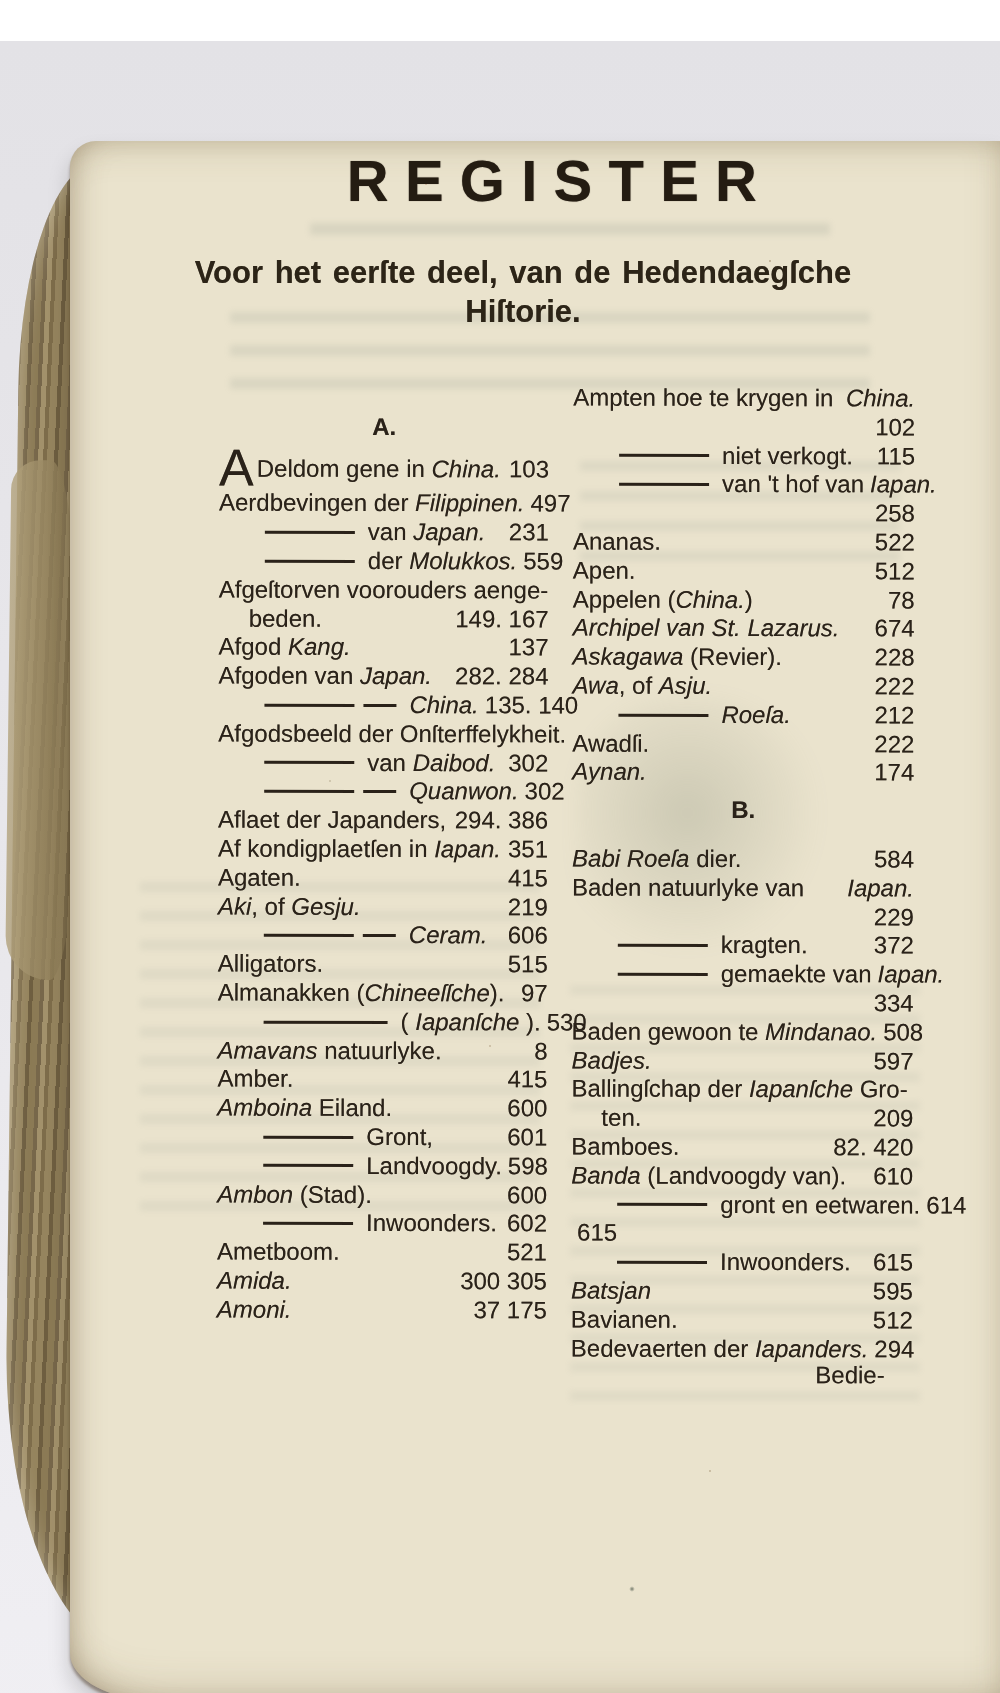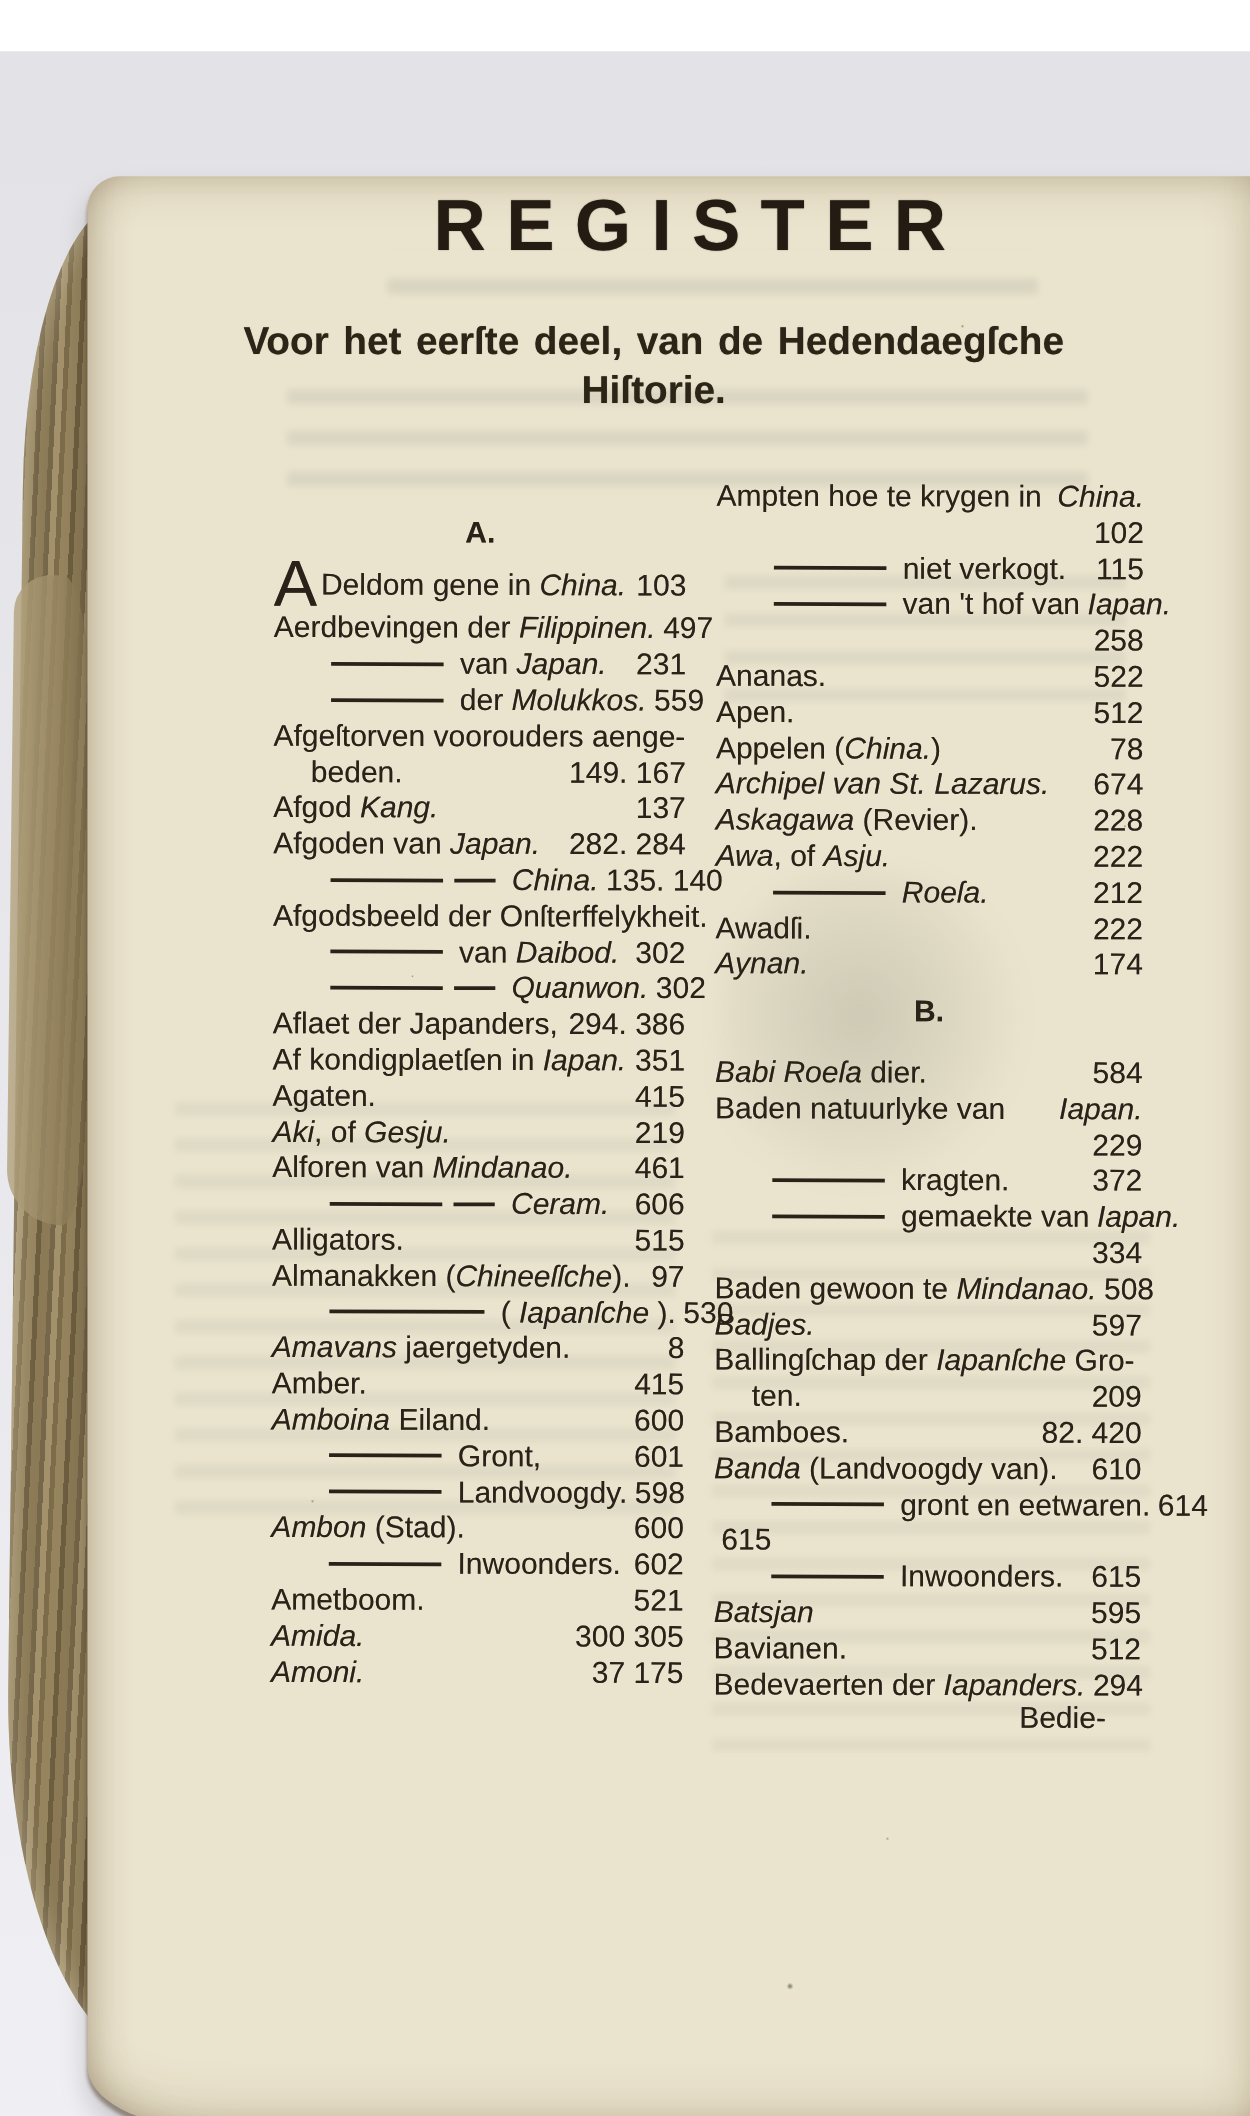--- a/index.html
+++ b/index.html
@@ -193,41 +193,37 @@
         </div>
         <div class="row entry">
           <span class="lbl"><span>Agaten.</span></span>
           <span class="num">415</span>
         </div>
         <div class="row entry">
           <span class="lbl"><span class="it">Aki</span><span>, of </span><span class="it">Gesju.</span></span>
           <span class="num">219</span>
         </div>
         <div class="row entry">
-          <span class="lbl"><span>Alforen van </span><span class="it">Mindanao.</span></span>
-          <span class="num">461</span>
-        </div>
-        <div class="row entry">
           <span class="lbl"><span class="dash d-l"></span><span class="dash d-s"></span><span class="it">Ceram.</span></span>
           <span class="num">606</span>
         </div>
         <div class="row entry">
           <span class="lbl"><span>Alligators.</span></span>
           <span class="num">515</span>
         </div>
         <div class="row entry">
           <span class="lbl"><span>Almanakken (</span><span class="it">Chineeſſche</span><span>).</span></span>
           <span class="num">97</span>
         </div>
         <div class="row entry">
           <span class="lbl"><span class="dash d-xl"></span><span>( </span><span class="it">Iapanſche</span><span> ).</span></span>
           <span class="num">530</span>
         </div>
         <div class="row entry">
-          <span class="lbl"><span class="it">Amavans</span><span> jaergetyden.</span></span>
+          <span class="lbl"><span class="it">Amavans</span><span> natuurlyke.</span></span>
           <span class="num">8</span>
         </div>
         <div class="row entry">
           <span class="lbl"><span>Amber.</span></span>
           <span class="num">415</span>
         </div>
         <div class="row entry">
           <span class="lbl"><span class="it">Amboina</span><span> Eiland.</span></span>
           <span class="num">600</span>
         </div>

